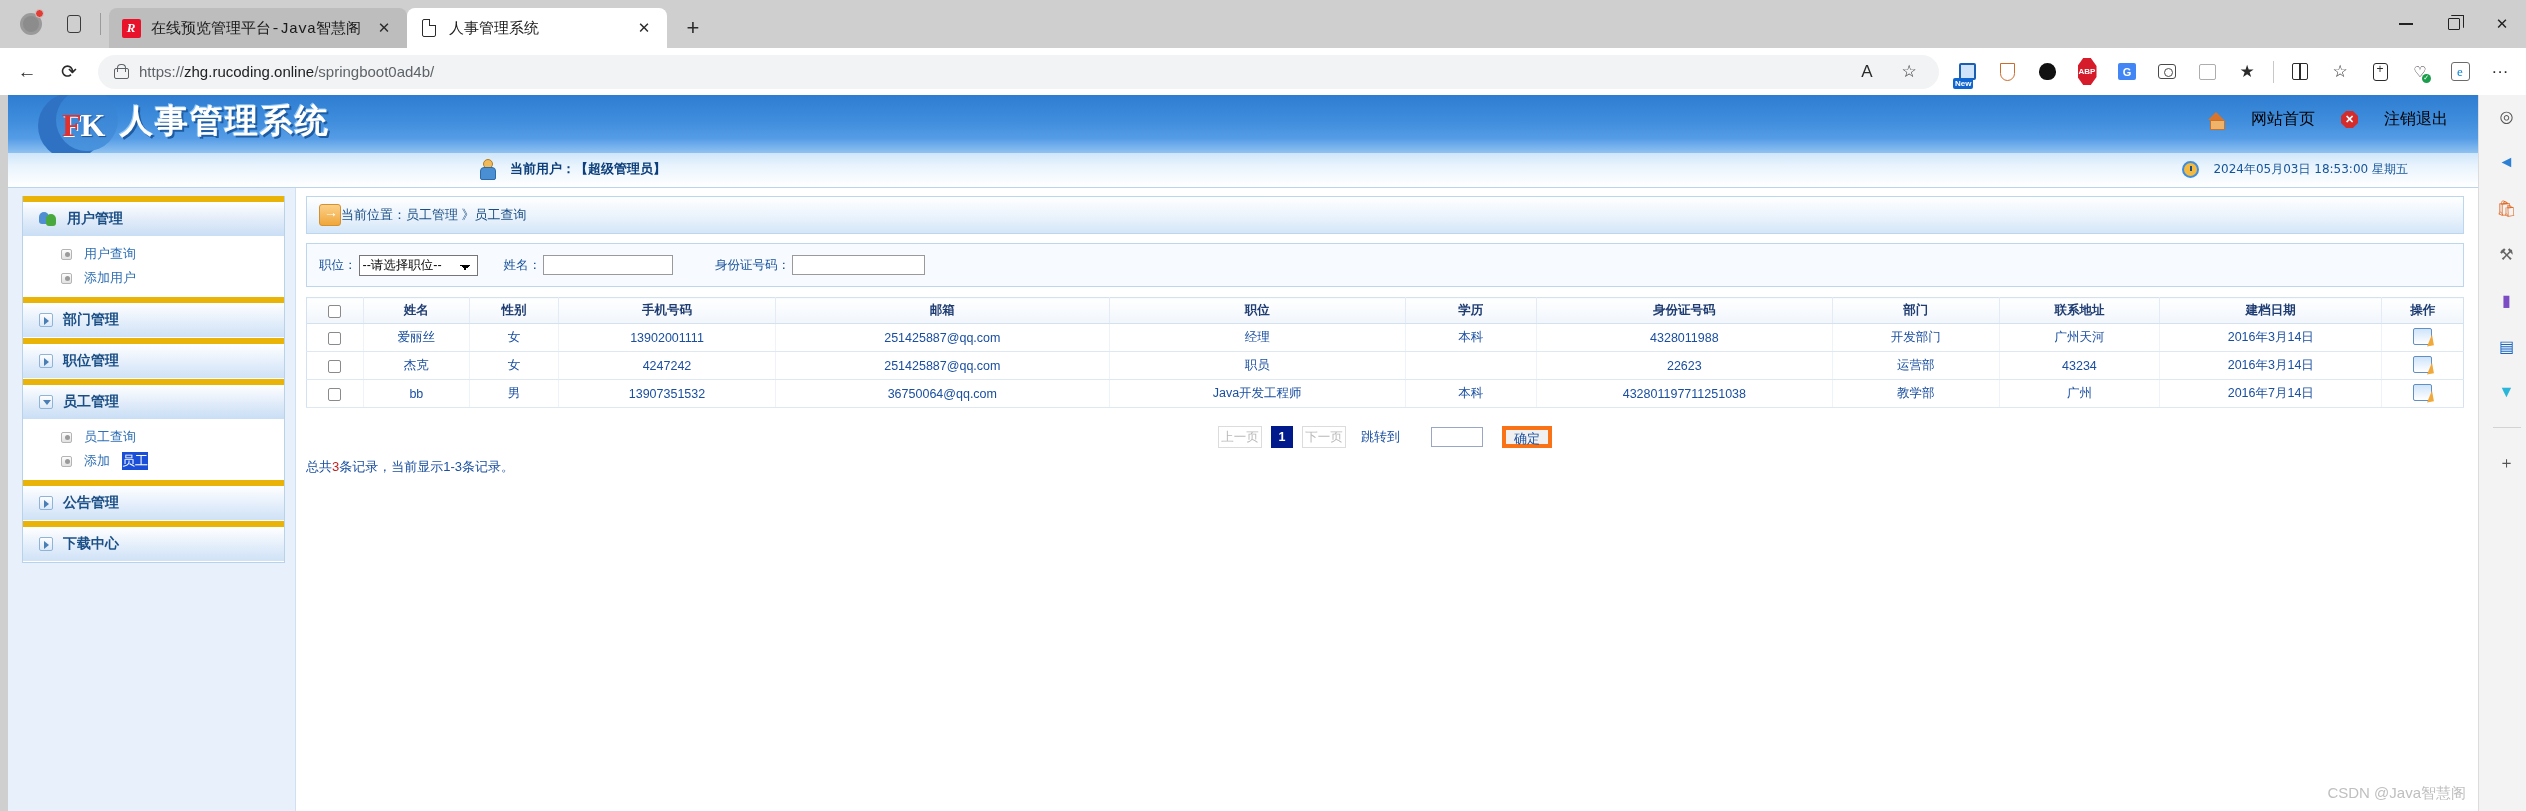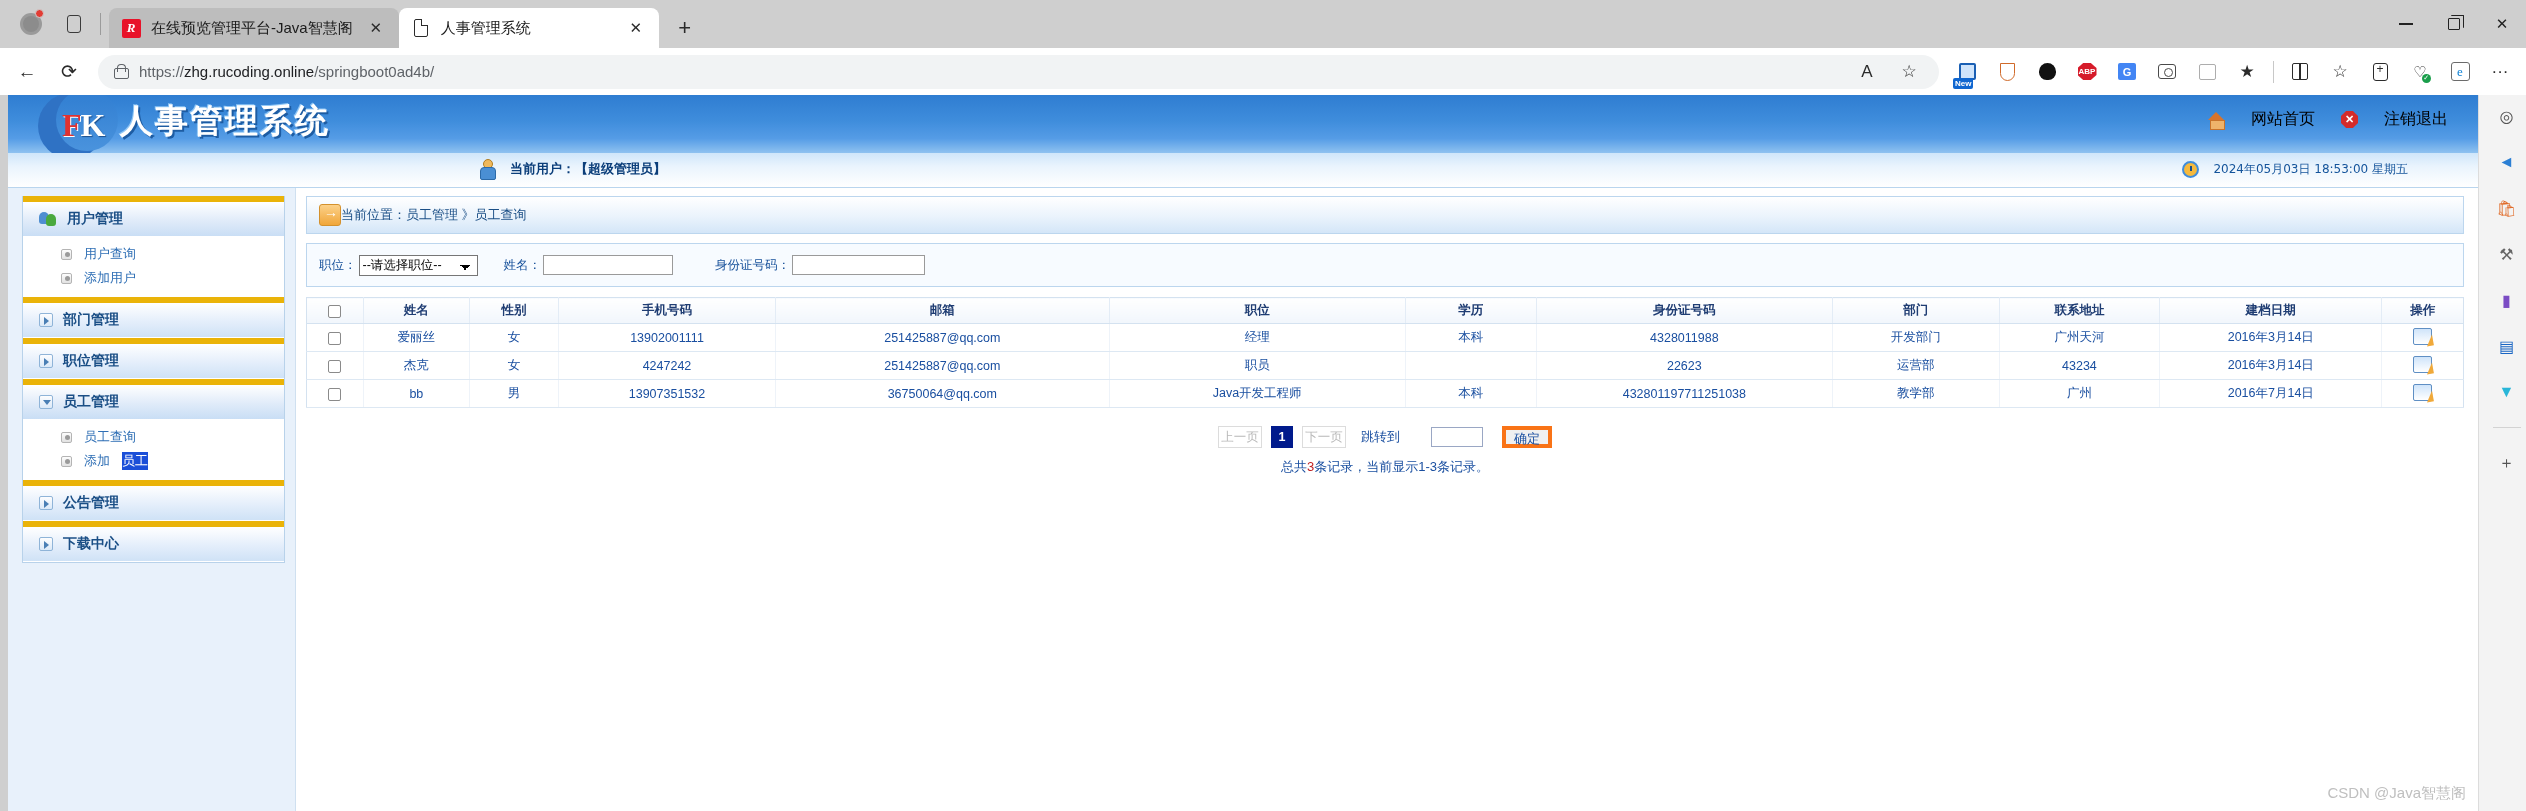--- a/index.html
+++ b/index.html
@@ -53,21 +53,21 @@
   }
   .fav-doc {
     width:14px; height:18px; border:1.6px solid #2b2b2b; border-radius:2px;
     position:relative; background:#fff;
   }
   .fav-doc::before {
     content:""; position:absolute; right:-1px; top:-1px; width:6px; height:6px;
     background:#cfcfcf; border-left:1.6px solid #2b2b2b; border-bottom:1.6px solid #2b2b2b;
   }
   .tab.active .fav-doc::before { background:#fff; }
-  .tab-title { flex:1; white-space:nowrap; overflow:hidden; text-overflow:ellipsis; }
+  .tab-title { flex:1; white-space:nowrap; overflow:hidden; text-overflow:ellipsis;font-family:Liberation Mono, monospace; }
   .tab-close {
     width:26px; height:26px; display:flex; align-items:center; justify-content:center;
     font-size:15px; color:#2b2b2b; border-radius:4px;
   }
   .newtab-btn {
     width:40px; height:40px; display:flex; align-items:center; justify-content:center;
     font-size:22px; color:#2b2b2b; margin-left:6px;
   }
   .win-controls {
     position:absolute; right:0; top:0; height:48px; display:flex; align-items:center;
@@ -107,21 +107,21 @@
     font-size:17px; color:#2b2b2b; position:relative; flex:none;
   }
   .tb-sep { width:1px; height:22px; background:#c8c8c8; margin:0 6px; flex:none; }
   .badge-new {
     position:absolute; bottom:1px; left:6px; background:#0f66d0; color:#fff; font-size:8px;
     padding:0 2px; border-radius:2px; line-height:11px; font-weight:bold;
   }
   .ic-sq-blue { width:17px; height:17px; border:2px solid #1a5fb4; border-radius:2px; background:#cfe4fb; }
   .ic-drop { width:15px; height:18px; border:1.6px solid #d06a2a; border-radius:0 0 8px 8px; }
   .ic-black-pill { width:17px; height:17px; background:#111; border-radius:50% 50% 45% 45%; }
-  .ic-abp { width:19px; height:17px; background:#d61b2a; color:#fff; font-size:8px; font-weight:bold;
+  .ic-abp { width:19px; height:27px; background:#d61b2a; color:#fff; font-size:8px; font-weight:bold;
             display:flex; align-items:center; justify-content:center;
             clip-path:polygon(30% 0,70% 0,100% 30%,100% 70%,70% 100%,30% 100%,0 70%,0 30%); }
   .ic-gtrans { width:18px; height:17px; background:#4285f4; color:#fff; font-size:11px; font-weight:bold;
                display:flex; align-items:center; justify-content:center; border-radius:2px; }
   .ic-camera { width:18px; height:15px; border:1.6px solid #4a4a4a; border-radius:3px; position:relative; }
   .ic-camera::after { content:""; position:absolute; left:5px; top:3px; width:7px; height:7px; border:1.5px solid #4a4a4a; border-radius:50%; }
   .ic-grey-box { width:17px; height:16px; border:1.6px solid #adadad; border-radius:2px; }
   .ic-puzzle { font-size:17px; color:#2b2b2b; }
   .ic-split { width:16px; height:17px; border:1.8px solid #2b2b2b; border-radius:2px; position:relative; }
   .ic-split::after { content:""; position:absolute; left:6px; top:-1px; bottom:-1px; width:1.8px; background:#2b2b2b; }
@@ -337,21 +337,21 @@
   .pg-cur {
     min-width:22px; height:22px; background:#001a8c; color:#fff; display:flex; align-items:center;
     justify-content:center; font-size:12.5px; font-weight:bold;
   }
   .pg-label { color:#1a4fa0; font-size:13px; margin-left:6px; }
   .pg-input { width:52px; height:20px; border:1px solid #9aa7c4; background:#fff; margin-left:22px; }
   .pg-ok {
     height:22px; padding:0 8px; border:4px solid #f97316; background:#f0f0f0; color:#1a4fa0;
     font-size:13px; margin-left:10px; font-family:"Liberation Sans",sans-serif;
   }
-  .pg-summary { text-align:center; margin-top:10px; font-size:13px; color:#1a4fa0; }
+  .pg-summary { margin-top:10px; font-size:13px; color:#1a4fa0; }
   .pg-summary .num { color:#c02020; }
 
   .watermark {
     position:absolute; right:12px; bottom:8px; color:#bfbfbf; font-size:15px;
     font-family:"Liberation Sans", sans-serif;
   }
 </style>
 </head>
 <body>
 

